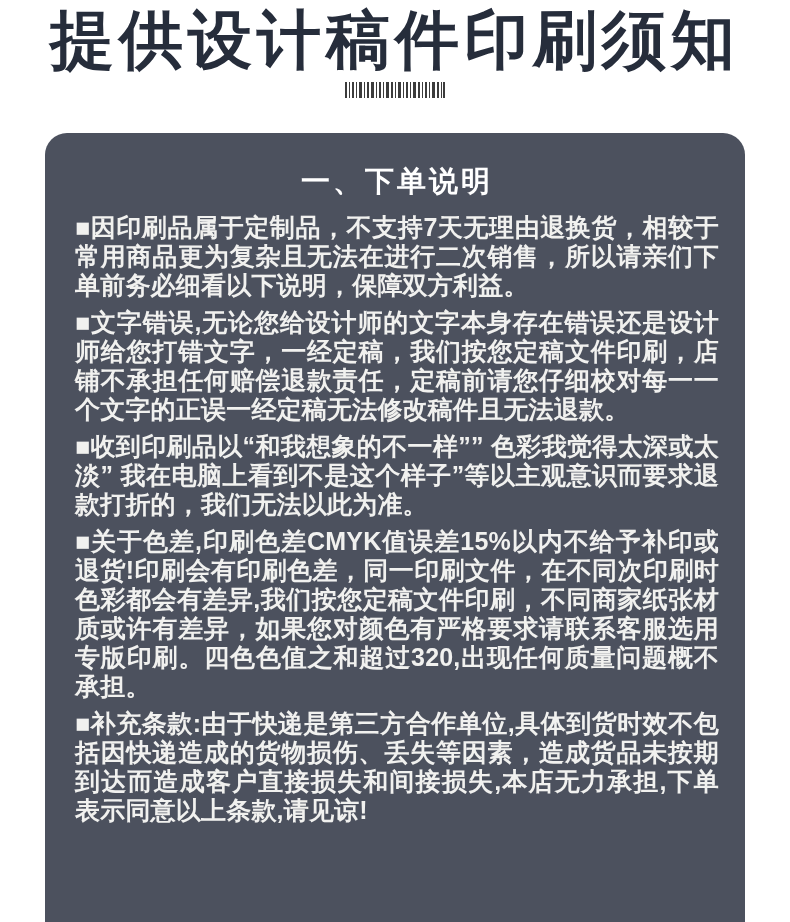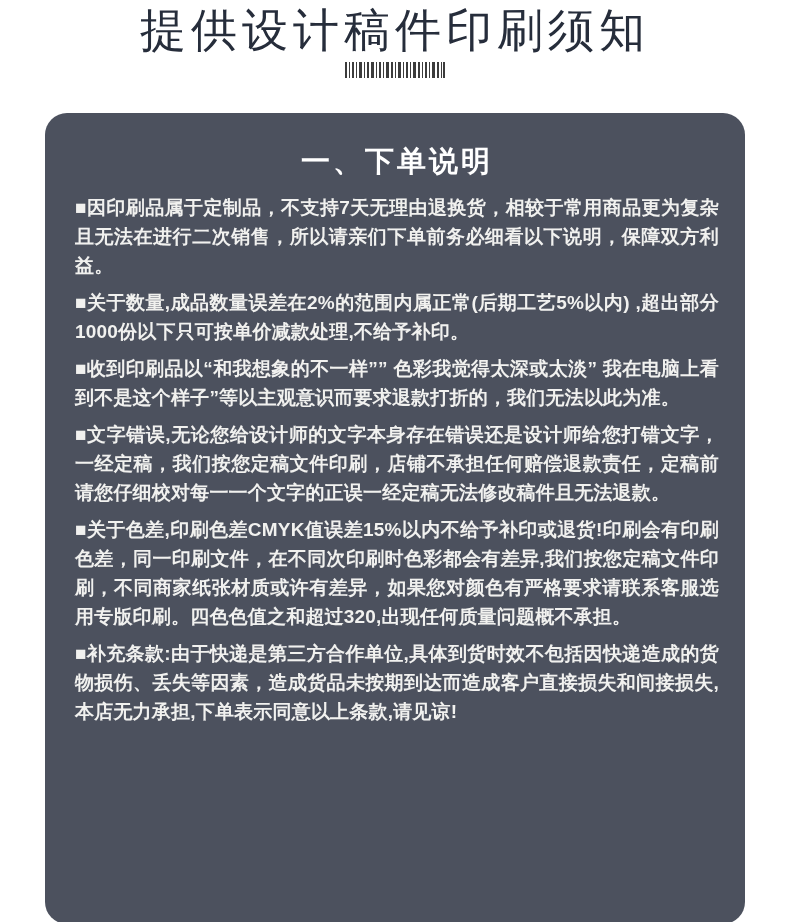--- a/index.html
+++ b/index.html
@@ -12,23 +12,23 @@
   .page {
     position: relative;
     width: 790px; height: 922px;
     background: var(--page-bg, #ffffff);
     overflow: hidden;
   }
   .title {
     margin: 0;
     padding-top: 5px;
     text-align: center;
-    font-size: 46px;
+    font-size: 64px;
     line-height: 1.12;
-    font-weight: normal;
+    font-weight: bold;
     letter-spacing: 5px;
     color: var(--title-color, #262d3b);
   }
   .barcode {
     display: block;
     margin: 5px auto 0 auto;
     color: var(--barcode-color, #3c3c3c);
   }
   .panel {
     box-sizing: border-box;
@@ -43,21 +43,21 @@
     margin: 0 0 17px 0;
     text-align: center;
     font-size: 29px;
     line-height: 1.05;
     font-weight: bold;
     letter-spacing: 3px;
     color: #ffffff;
   }
   .panel p.notice {
     margin: 0 0 8px 0;
-    font-size: 19px;
+    font-size: 25px;
     line-height: 29px;
     font-weight: bold;
     color: var(--panel-text, #f1f1ef);
     text-align: justify;
     letter-spacing: 0.2px;
   }
 </style>
 </head>
 <body>
 
@@ -96,24 +96,23 @@
       <rect x="98" y="0" width="2" height="16"></rect>
     </g>
   </svg>
 
   <section class="panel">
     <h2 class="panel-heading">一、下单说明</h2>
 
     <p class="notice">■因印刷品属于定制品，不支持7天无理由退换货，相较于常用商品更为复杂且无法在进行二次销售，所以请亲们下单前务必细看以下说明，保障双方利益。</p>
 
 
-    <p class="notice">■关于数量,成品数量误差在2%的范围内属正常(后期工艺5%以内) ,超出部分1000份以下只可按单价减款处理,不给予补印。</p>
+
+    <p class="notice">■文字错误,无论您给设计师的文字本身存在错误还是设计师给您打错文字，一经定稿，我们按您定稿文件印刷，店铺不承担任何赔偿退款责任，定稿前请您仔细校对每一一个文字的正误一经定稿无法修改稿件且无法退款。</p>
 
     <p class="notice">■收到印刷品以“和我想象的不一样”” 色彩我觉得太深或太淡” 我在电脑上看到不是这个样子”等以主观意识而要求退款打折的，我们无法以此为准。</p>
-
-    <p class="notice">■文字错误,无论您给设计师的文字本身存在错误还是设计师给您打错文字，一经定稿，我们按您定稿文件印刷，店铺不承担任何赔偿退款责任，定稿前请您仔细校对每一一个文字的正误一经定稿无法修改稿件且无法退款。</p>
 
     <p class="notice">■关于色差,印刷色差CMYK值误差15%以内不给予补印或退货!印刷会有印刷色差，同一印刷文件，在不同次印刷时色彩都会有差异,我们按您定稿文件印刷，不同商家纸张材质或许有差异，如果您对颜色有严格要求请联系客服选用专版印刷。四色色值之和超过320,出现任何质量问题概不承担。</p>
 
     <p class="notice">■补充条款:由于快递是第三方合作单位,具体到货时效不包括因快递造成的货物损伤、丢失等因素，造成货品未按期到达而造成客户直接损失和间接损失,本店无力承担,下单表示同意以上条款,请见谅!</p>
   </section>
 
 </div>
 
 </body></html>

